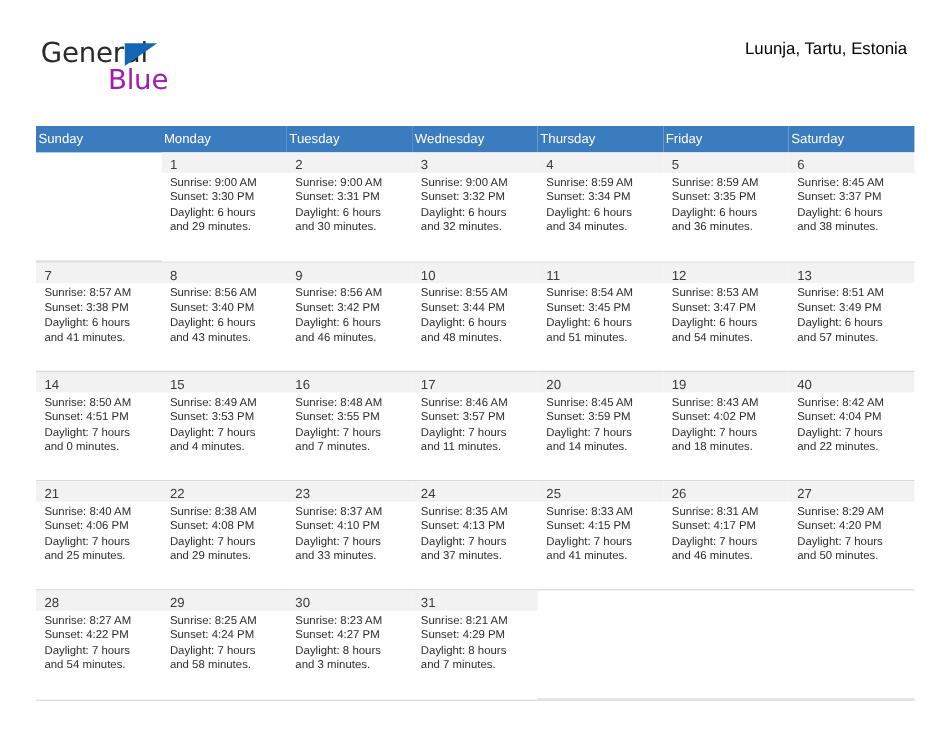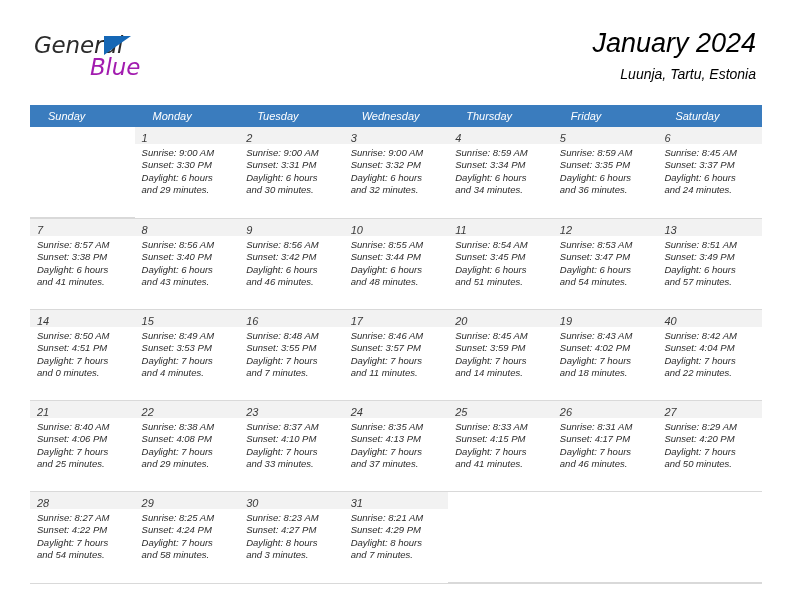--- a/index.html
+++ b/index.html
@@ -13,21 +13,20 @@
     height: 612px;
     font-family: "Liberation Sans", sans-serif;
     color: #000000;
     overflow: hidden;
   }
   .page {
     position: relative;
     width: 628px;
     height: 612px;
     box-sizing: border-box;
-    font-style: italic;
   }
 
   
   .header {
     position: absolute;
     left: 0;
     top: 0;
     width: 792px;
     height: 104px;
   }
@@ -99,21 +98,21 @@
     width: 732px;
     border-collapse: collapse;
     table-layout: fixed;
   }
   .calendar th {
     background: #3a7cbe;
     color: #ffffff;
     font-size: 11px;
     font-weight: 400;
     text-align: left;
-    padding: 5px 0 5px 18px;
+    padding: 5px 0 5px 2px;
     height: 10px;
     border: none;
   }
   .calendar td {
     width: 104.57px;
     height: 80px;
     vertical-align: top;
     padding: 0;
     border: none;
     border-bottom: 1px solid #d9d9d9;
@@ -160,21 +159,20 @@
 
   <div class="header">
 
     <div class="logo">
       <span class="logo-general">General</span>
       <span class="logo-triangle"></span>
       <span class="logo-blue">Blue</span>
     </div>
 
     <div class="title-block">
-      <div class="cal-title">January 2024</div>
       <div class="cal-subtitle">Luunja, Tartu, Estonia</div>
     </div>
 
   </div>
 
   <table class="calendar">
     <thead>
       <tr id="weekday-row">
           <th>Sunday</th>
           <th>Monday</th>
@@ -245,21 +243,21 @@
               </div>
             </div>
           </td>
           <td>
             <div class="cell filled">
               <div class="daynum-band"><span class="daynum">6</span></div>
               <div class="cell-lines">
                 <div class="cell-line">Sunrise: 8:45 AM</div>
                 <div class="cell-line">Sunset: 3:37 PM</div>
                 <div class="cell-line">Daylight: 6 hours</div>
-                <div class="cell-line">and 24 minutes.</div>
+                <div class="cell-line">and 38 minutes.</div>
               </div>
             </div>
           </td>
         </tr>
         <tr class="week-row">
           <td>
             <div class="cell filled">
               <div class="daynum-band"><span class="daynum">7</span></div>
               <div class="cell-lines">
                 <div class="cell-line">Sunrise: 8:57 AM</div>

